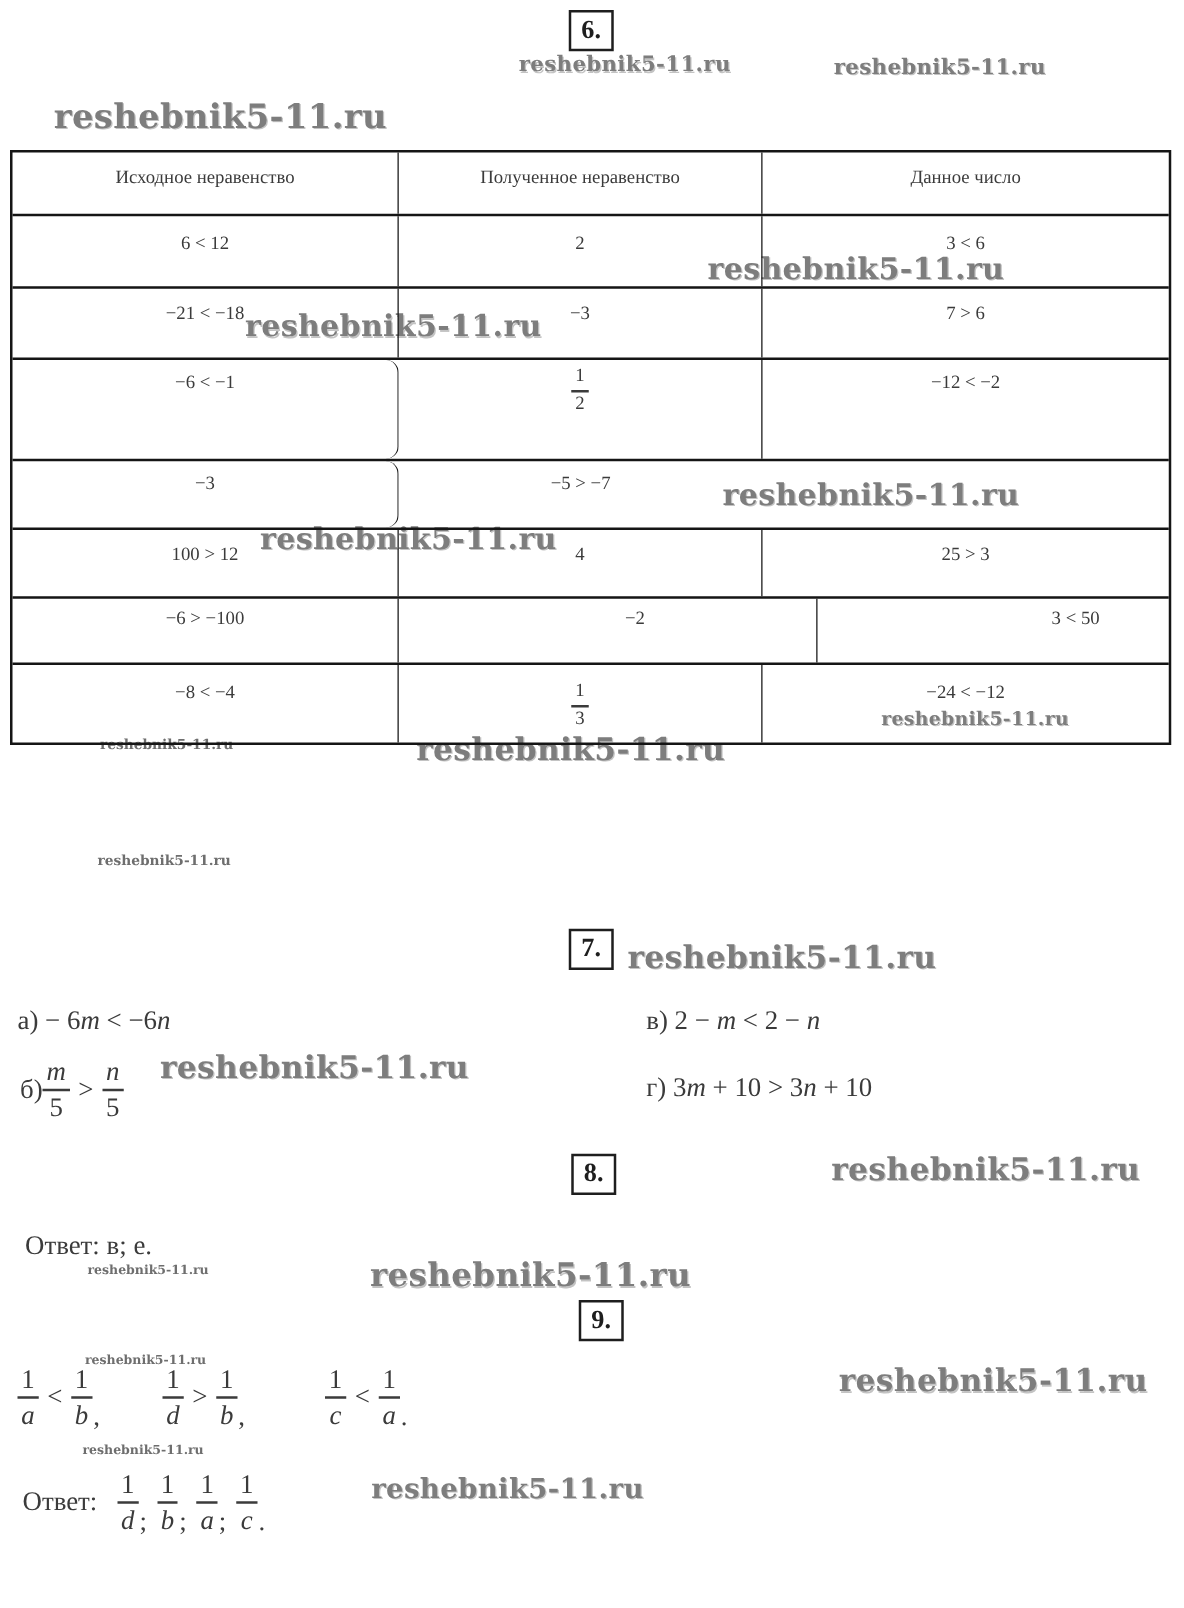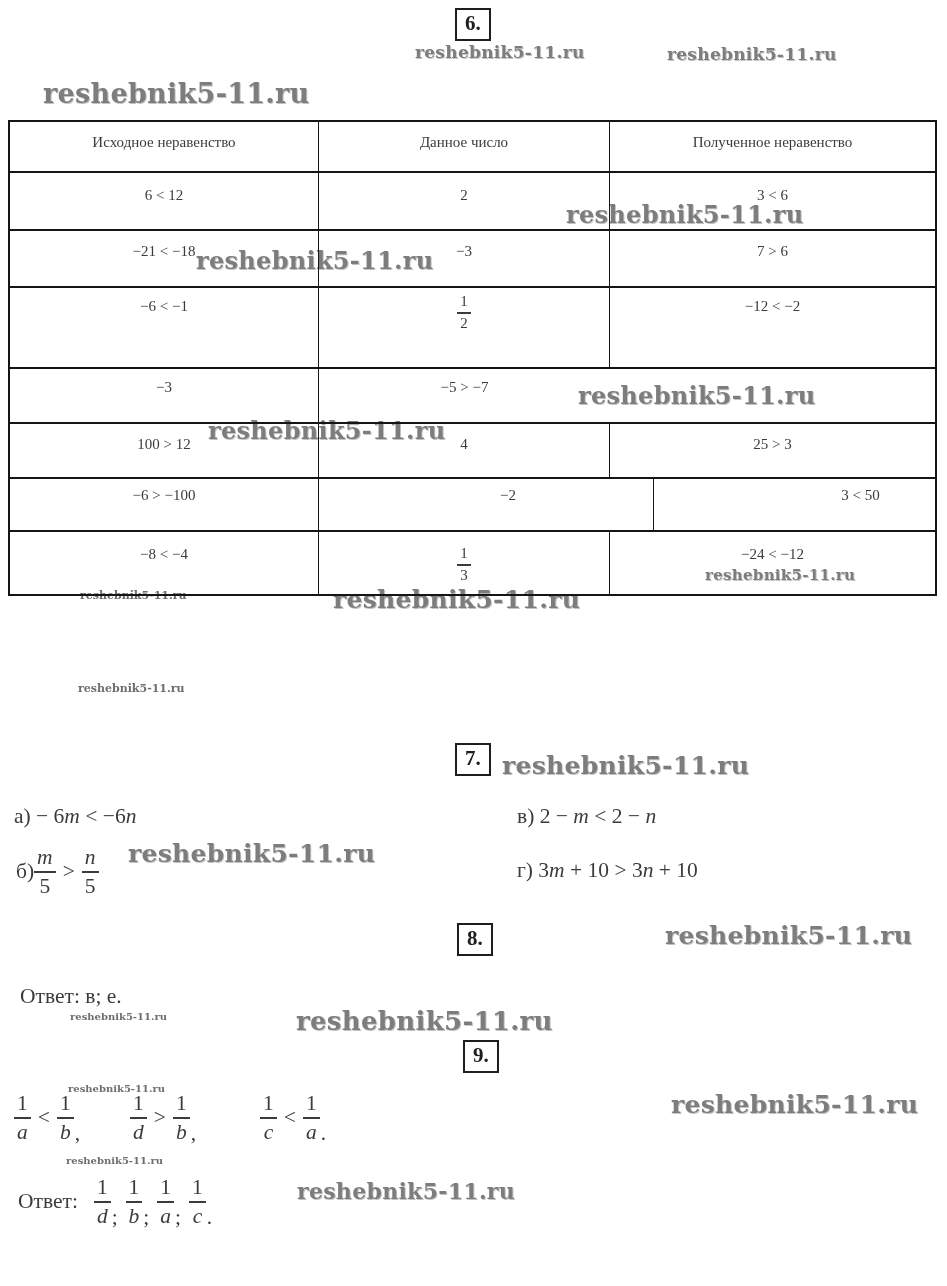--- a/index.html
+++ b/index.html
@@ -50,21 +50,21 @@
   .trow{display:grid;grid-template-columns:309px 291px 325px;border-bottom:2px solid #151515;box-sizing:border-box;}
   .trow:last-child{border-bottom:none;}
   .tcell{
     border-right:1.5px solid #151515;box-sizing:border-box;
     text-align:center;font-size:15px;color:#3b3b3b;
     display:flex;justify-content:center;align-items:flex-start;
   }
   .tcell:last-child{border-right:none;}
   .h53{height:51px;}  .h60{height:58px;} .h53b{height:51px;} .h59{height:57px;}
   .h83{height:81px;}  .h57{height:55px;} .h57b{height:55px;} .h55{height:53px;gap:44px;} .h85{height:62px;}
-  .pt10{padding-top:10px;} .pt12{padding-top:12px;} .pt14{padding-top:14px;} .pt8{padding-top:8px;} .pt6{padding-top:6px;}
+  .pt10{padding-top:10px;border-radius:10px;} .pt12{padding-top:12px;} .pt14{padding-top:14px;} .pt8{padding-top:8px;} .pt6{padding-top:6px;}
   
   .frac{display:inline-flex;flex-direction:column;align-items:center;line-height:1.05;}
   .frac .fnum{padding:0 3px 2px;border-bottom:2px solid #3b3b3b;}
   .frac .fden{padding-top:2px;}
   
   .math{position:absolute;font-size:21.5px;white-space:nowrap;color:#3b3b3b;}
   .m7a{left:14px;top:804px;}
   .m7v{left:517px;top:804px;}
   .m7g{left:517px;top:858px;}
   .mflex{display:flex;align-items:center;}
@@ -108,22 +108,22 @@
   <div class="wm wm20">reshebnik5-11.ru</div>
 
   <div class="secbox box6">6.</div>
   <div class="secbox box7">7.</div>
   <div class="secbox box8">8.</div>
   <div class="secbox box9">9.</div>
 
   <div class="tbl">
     <div class="trow h53">
       <div class="tcell pt12">Исходное неравенство</div>
+      <div class="tcell pt12">Полученное неравенство</div>
       <div class="tcell pt12">Данное число</div>
-      <div class="tcell pt12">Полученное неравенство</div>
     </div>
     <div class="trow h60">
       <div class="tcell pt14">6 &lt; 12</div>
       <div class="tcell pt14">2</div>
       <div class="tcell pt14">3 &lt; 6</div>
     </div>
     <div class="trow h59">
       <div class="tcell pt12">−21 &lt; −18</div>
       <div class="tcell pt12">−3</div>
       <div class="tcell pt12">7 &gt; 6</div>

